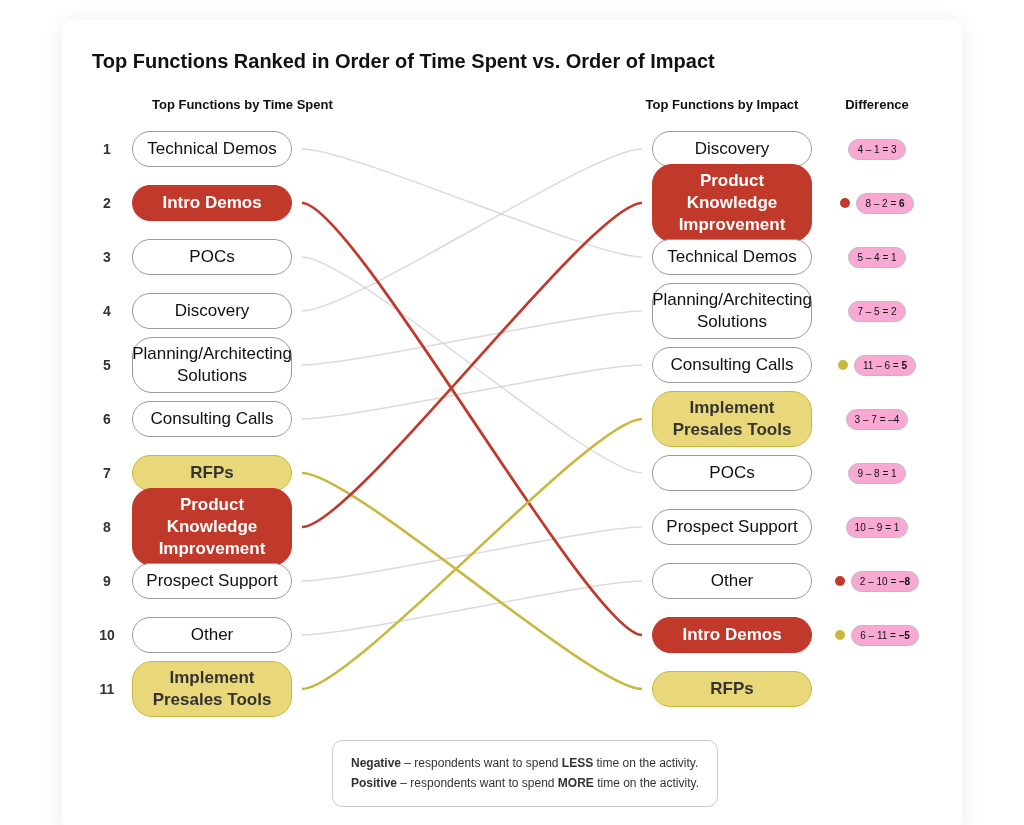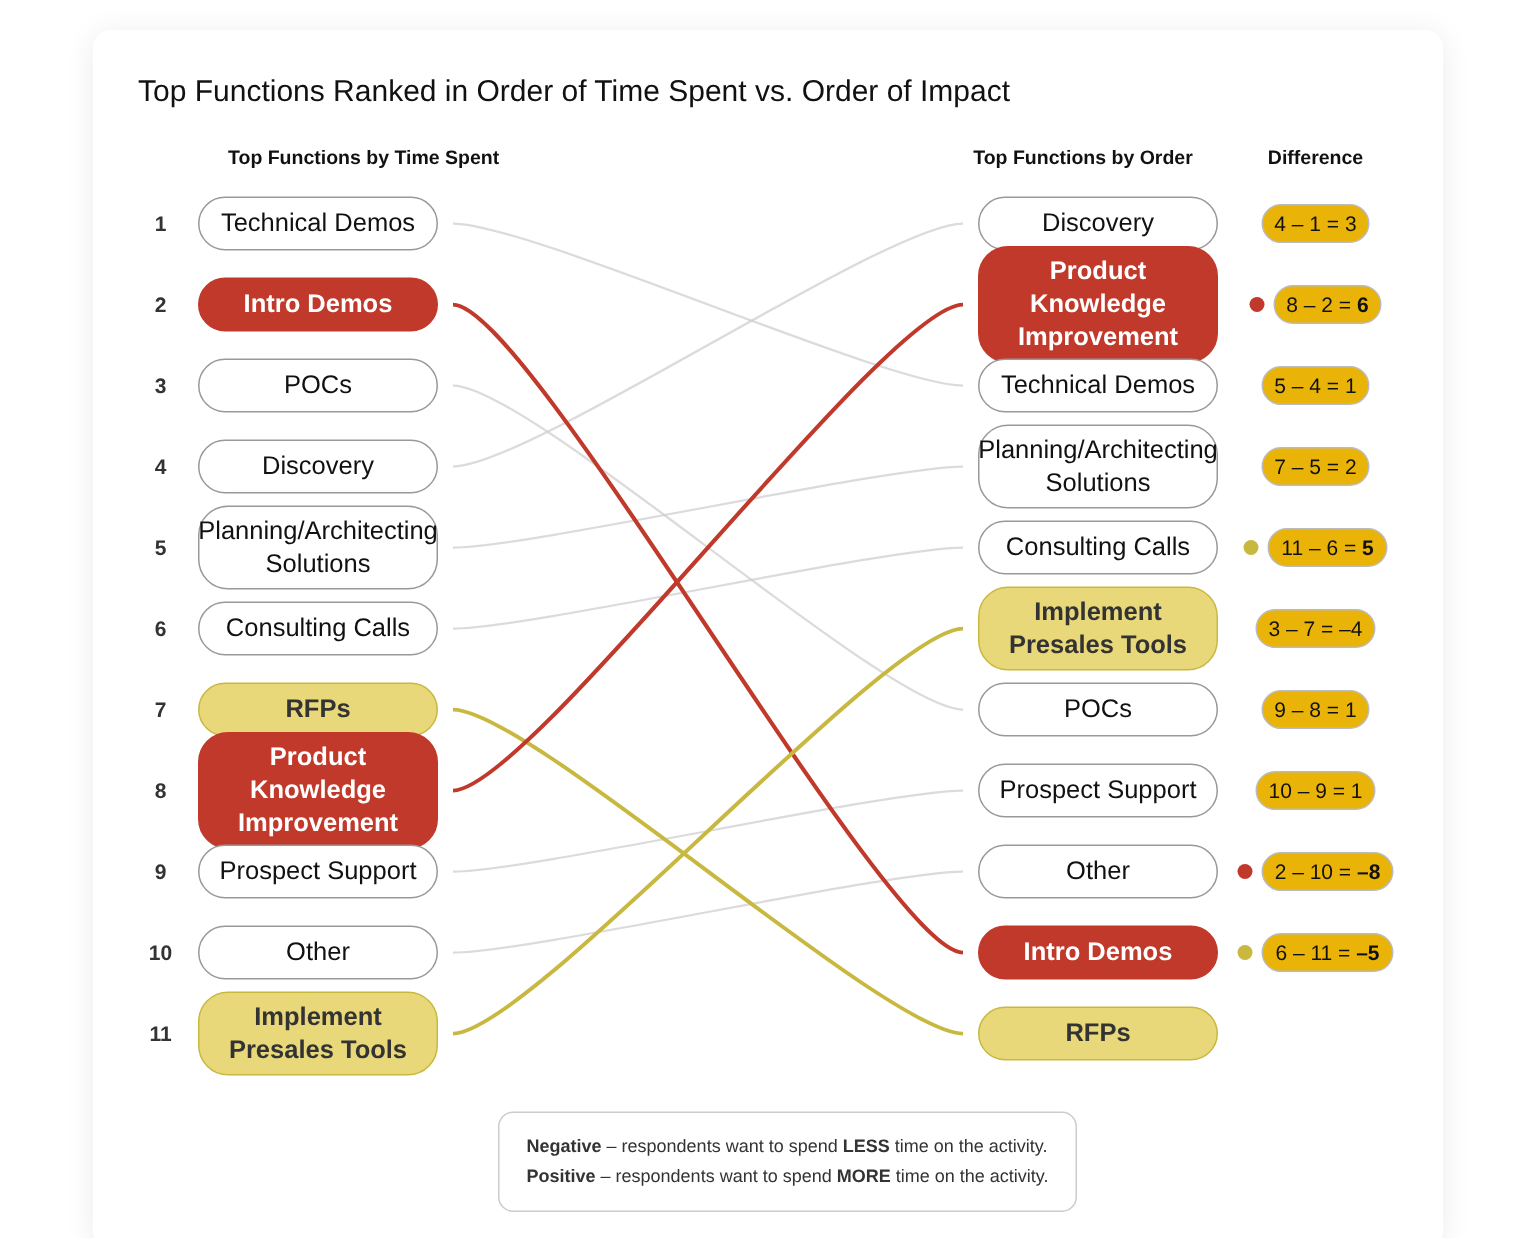--- a/index.html
+++ b/index.html
@@ -14,21 +14,21 @@
     }
     .chart-container {
       background: #fff;
       border-radius: 12px;
       padding: 30px 30px 25px 30px;
       width: 900px;
       box-shadow: 0 2px 20px rgba(0,0,0,0.08);
     }
     .chart-title {
       font-size: 20px;
-      font-weight: 400;
+      font-weight: 700;
       color: #111;
       margin-bottom: 24px;
     }
     .columns-header {
       display: flex;
       margin-bottom: 10px;
       padding-left: 30px;
     }
     .col-header {
       font-size: 13px;
@@ -121,24 +121,24 @@
       height: 54px;
       display: flex;
       align-items: center;
       justify-content: center;
       gap: 6px;
     }
     .diff-box {
       border: 1.5px solid #bbb;
       border-radius: 14px;
       padding: 4px 8px;
-      font-size: 14px;
+      font-size: 10px;
       font-weight: 500;
       color: #111;
-      background: #eab308;
+      background: #f9a8d4;
       white-space: nowrap;
     }
     .diff-box strong {
       font-weight: 800;
     }
     .diff-dot {
       width: 10px;
       height: 10px;
       border-radius: 50%;
       flex-shrink: 0;
@@ -163,21 +163,21 @@
 <body>
 
 <div class="chart-container">
   <div class="chart-title">Top Functions Ranked in Order of Time Spent vs. Order of Impact</div>
 
   
   <div class="columns-header">
     <div style="width:30px"></div>
     <div class="col-header col-header-left">Top Functions by Time Spent</div>
     <div class="col-header" style="flex:1"></div>
-    <div class="col-header col-header-right-label">Top Functions by Order</div>
+    <div class="col-header col-header-right-label">Top Functions by Impact</div>
     <div class="col-header col-header-diff">Difference</div>
   </div>
 
   <div class="chart-body">
 
     <div class="rank-col" id="rank-col">
         <div class="rank-cell">1</div>
         <div class="rank-cell">2</div>
         <div class="rank-cell">3</div>
         <div class="rank-cell">4</div>

